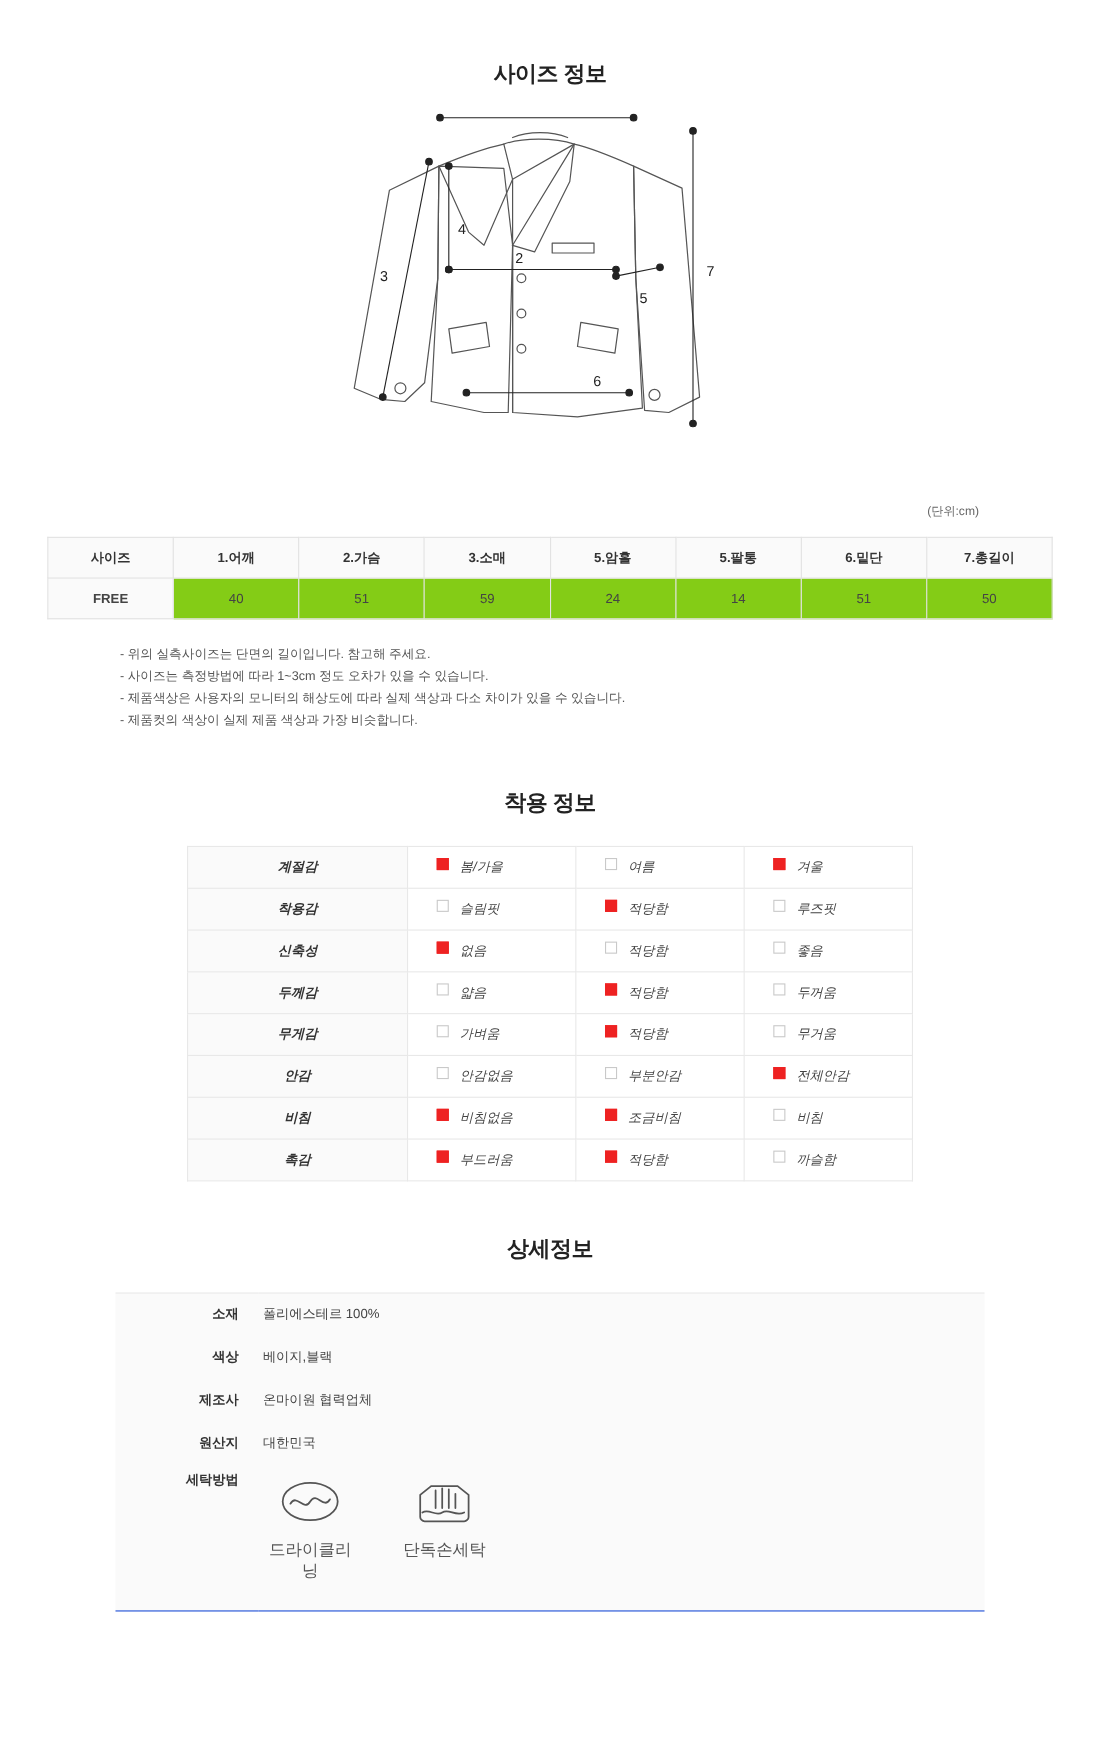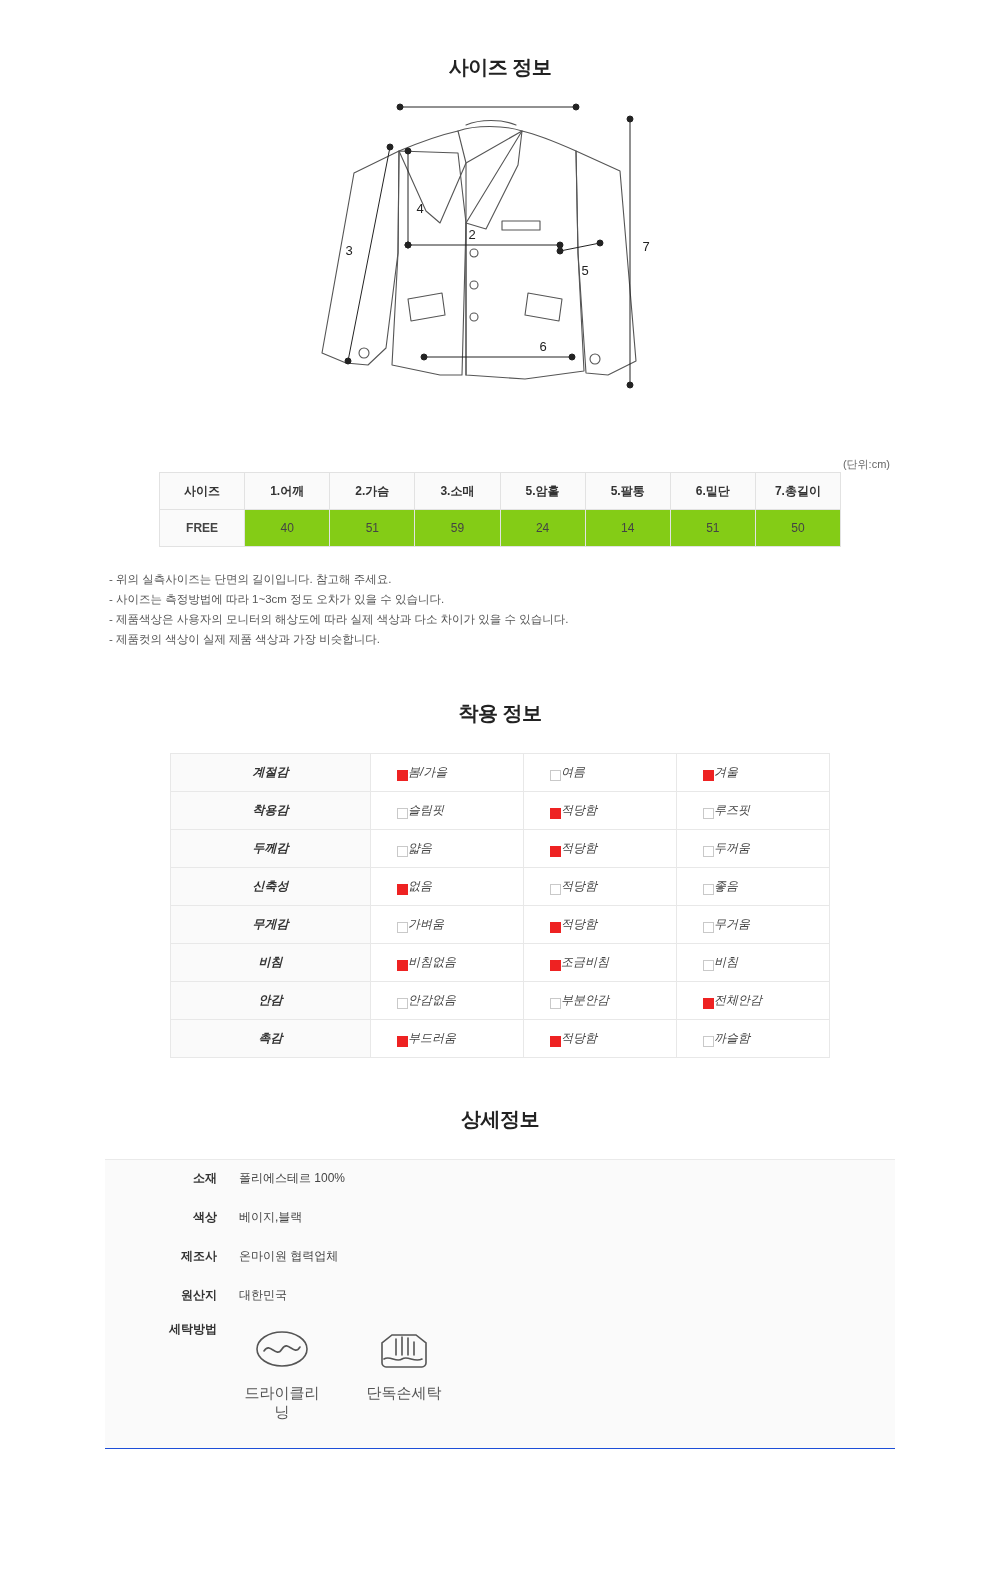--- a/index.html
+++ b/index.html
@@ -42,22 +42,22 @@
   .unit-note {
     text-align: right;
     font-size: 11px;
     color: #666666;
     padding-right: 110px;
     margin-top: 14px;
   }
 
   
   .size-table {
-    width: 682px;
-    margin: 0 auto 0 auto;
+    width: 914px;
+    margin: 16px auto 0 auto;
     border-collapse: collapse;
     table-layout: fixed;
   }
   .size-table th, .size-table td {
     border: 1px solid #e2e2e2;
     height: 37px;
     text-align: center;
     font-size: 12px;
     color: #444444;
   }
@@ -100,21 +100,21 @@
   .wear-table td.label {
     width: 200px;
     background: #fafafa;
     text-align: center;
     font-weight: bold;
     color: #333333;
   }
   .wear-table td.opt {
     padding-left: 26px;
   }
-  .opt-inner { display: flex; align-items: flex-end; }
+  .opt-inner { display: flex; align-items: flex-start; gap: 10px; }
   .box {
     width: 11px; height: 11px;
     border: 1px solid #c9c9c9;
     background: #ffffff;
     display: inline-block;
     flex: none;
   }
   .box.on {
     background: #ee2222;
     border-color: #ee2222;
@@ -308,20 +308,41 @@
             </div>
           </td>
         <td class="opt">
             <div class="opt-inner">
               <span class="box"></span>
               <span>루즈핏</span>
             </div>
           </td>
       </tr>
       <tr>
+        <td class="label">신축성</td>
+        <td class="opt">
+            <div class="opt-inner">
+              <span class="box on"></span>
+              <span>없음</span>
+            </div>
+          </td>
+        <td class="opt">
+            <div class="opt-inner">
+              <span class="box"></span>
+              <span>적당함</span>
+            </div>
+          </td>
+        <td class="opt">
+            <div class="opt-inner">
+              <span class="box"></span>
+              <span>좋음</span>
+            </div>
+          </td>
+      </tr>
+      <tr>
         <td class="label">두께감</td>
         <td class="opt">
             <div class="opt-inner">
               <span class="box"></span>
               <span>얇음</span>
             </div>
           </td>
         <td class="opt">
             <div class="opt-inner">
               <span class="box on"></span>
@@ -329,100 +350,79 @@
             </div>
           </td>
         <td class="opt">
             <div class="opt-inner">
               <span class="box"></span>
               <span>두꺼움</span>
             </div>
           </td>
       </tr>
       <tr>
-        <td class="label">신축성</td>
-        <td class="opt">
-            <div class="opt-inner">
-              <span class="box on"></span>
-              <span>없음</span>
-            </div>
-          </td>
-        <td class="opt">
-            <div class="opt-inner">
-              <span class="box"></span>
+        <td class="label">무게감</td>
+        <td class="opt">
+            <div class="opt-inner">
+              <span class="box"></span>
+              <span>가벼움</span>
+            </div>
+          </td>
+        <td class="opt">
+            <div class="opt-inner">
+              <span class="box on"></span>
               <span>적당함</span>
             </div>
           </td>
         <td class="opt">
             <div class="opt-inner">
               <span class="box"></span>
-              <span>좋음</span>
-            </div>
-          </td>
-      </tr>
-      <tr>
-        <td class="label">무게감</td>
-        <td class="opt">
-            <div class="opt-inner">
-              <span class="box"></span>
-              <span>가벼움</span>
-            </div>
-          </td>
-        <td class="opt">
-            <div class="opt-inner">
-              <span class="box on"></span>
-              <span>적당함</span>
-            </div>
-          </td>
-        <td class="opt">
-            <div class="opt-inner">
-              <span class="box"></span>
               <span>무거움</span>
             </div>
           </td>
       </tr>
       <tr>
+        <td class="label">안감</td>
+        <td class="opt">
+            <div class="opt-inner">
+              <span class="box"></span>
+              <span>안감없음</span>
+            </div>
+          </td>
+        <td class="opt">
+            <div class="opt-inner">
+              <span class="box"></span>
+              <span>부분안감</span>
+            </div>
+          </td>
+        <td class="opt">
+            <div class="opt-inner">
+              <span class="box on"></span>
+              <span>전체안감</span>
+            </div>
+          </td>
+      </tr>
+      <tr>
         <td class="label">비침</td>
         <td class="opt">
             <div class="opt-inner">
               <span class="box on"></span>
               <span>비침없음</span>
             </div>
           </td>
         <td class="opt">
             <div class="opt-inner">
               <span class="box on"></span>
               <span>조금비침</span>
             </div>
           </td>
         <td class="opt">
             <div class="opt-inner">
               <span class="box"></span>
               <span>비침</span>
-            </div>
-          </td>
-      </tr>
-      <tr>
-        <td class="label">안감</td>
-        <td class="opt">
-            <div class="opt-inner">
-              <span class="box"></span>
-              <span>안감없음</span>
-            </div>
-          </td>
-        <td class="opt">
-            <div class="opt-inner">
-              <span class="box"></span>
-              <span>부분안감</span>
-            </div>
-          </td>
-        <td class="opt">
-            <div class="opt-inner">
-              <span class="box on"></span>
-              <span>전체안감</span>
             </div>
           </td>
       </tr>
       <tr>
         <td class="label">촉감</td>
         <td class="opt">
             <div class="opt-inner">
               <span class="box on"></span>
               <span>부드러움</span>
             </div>

